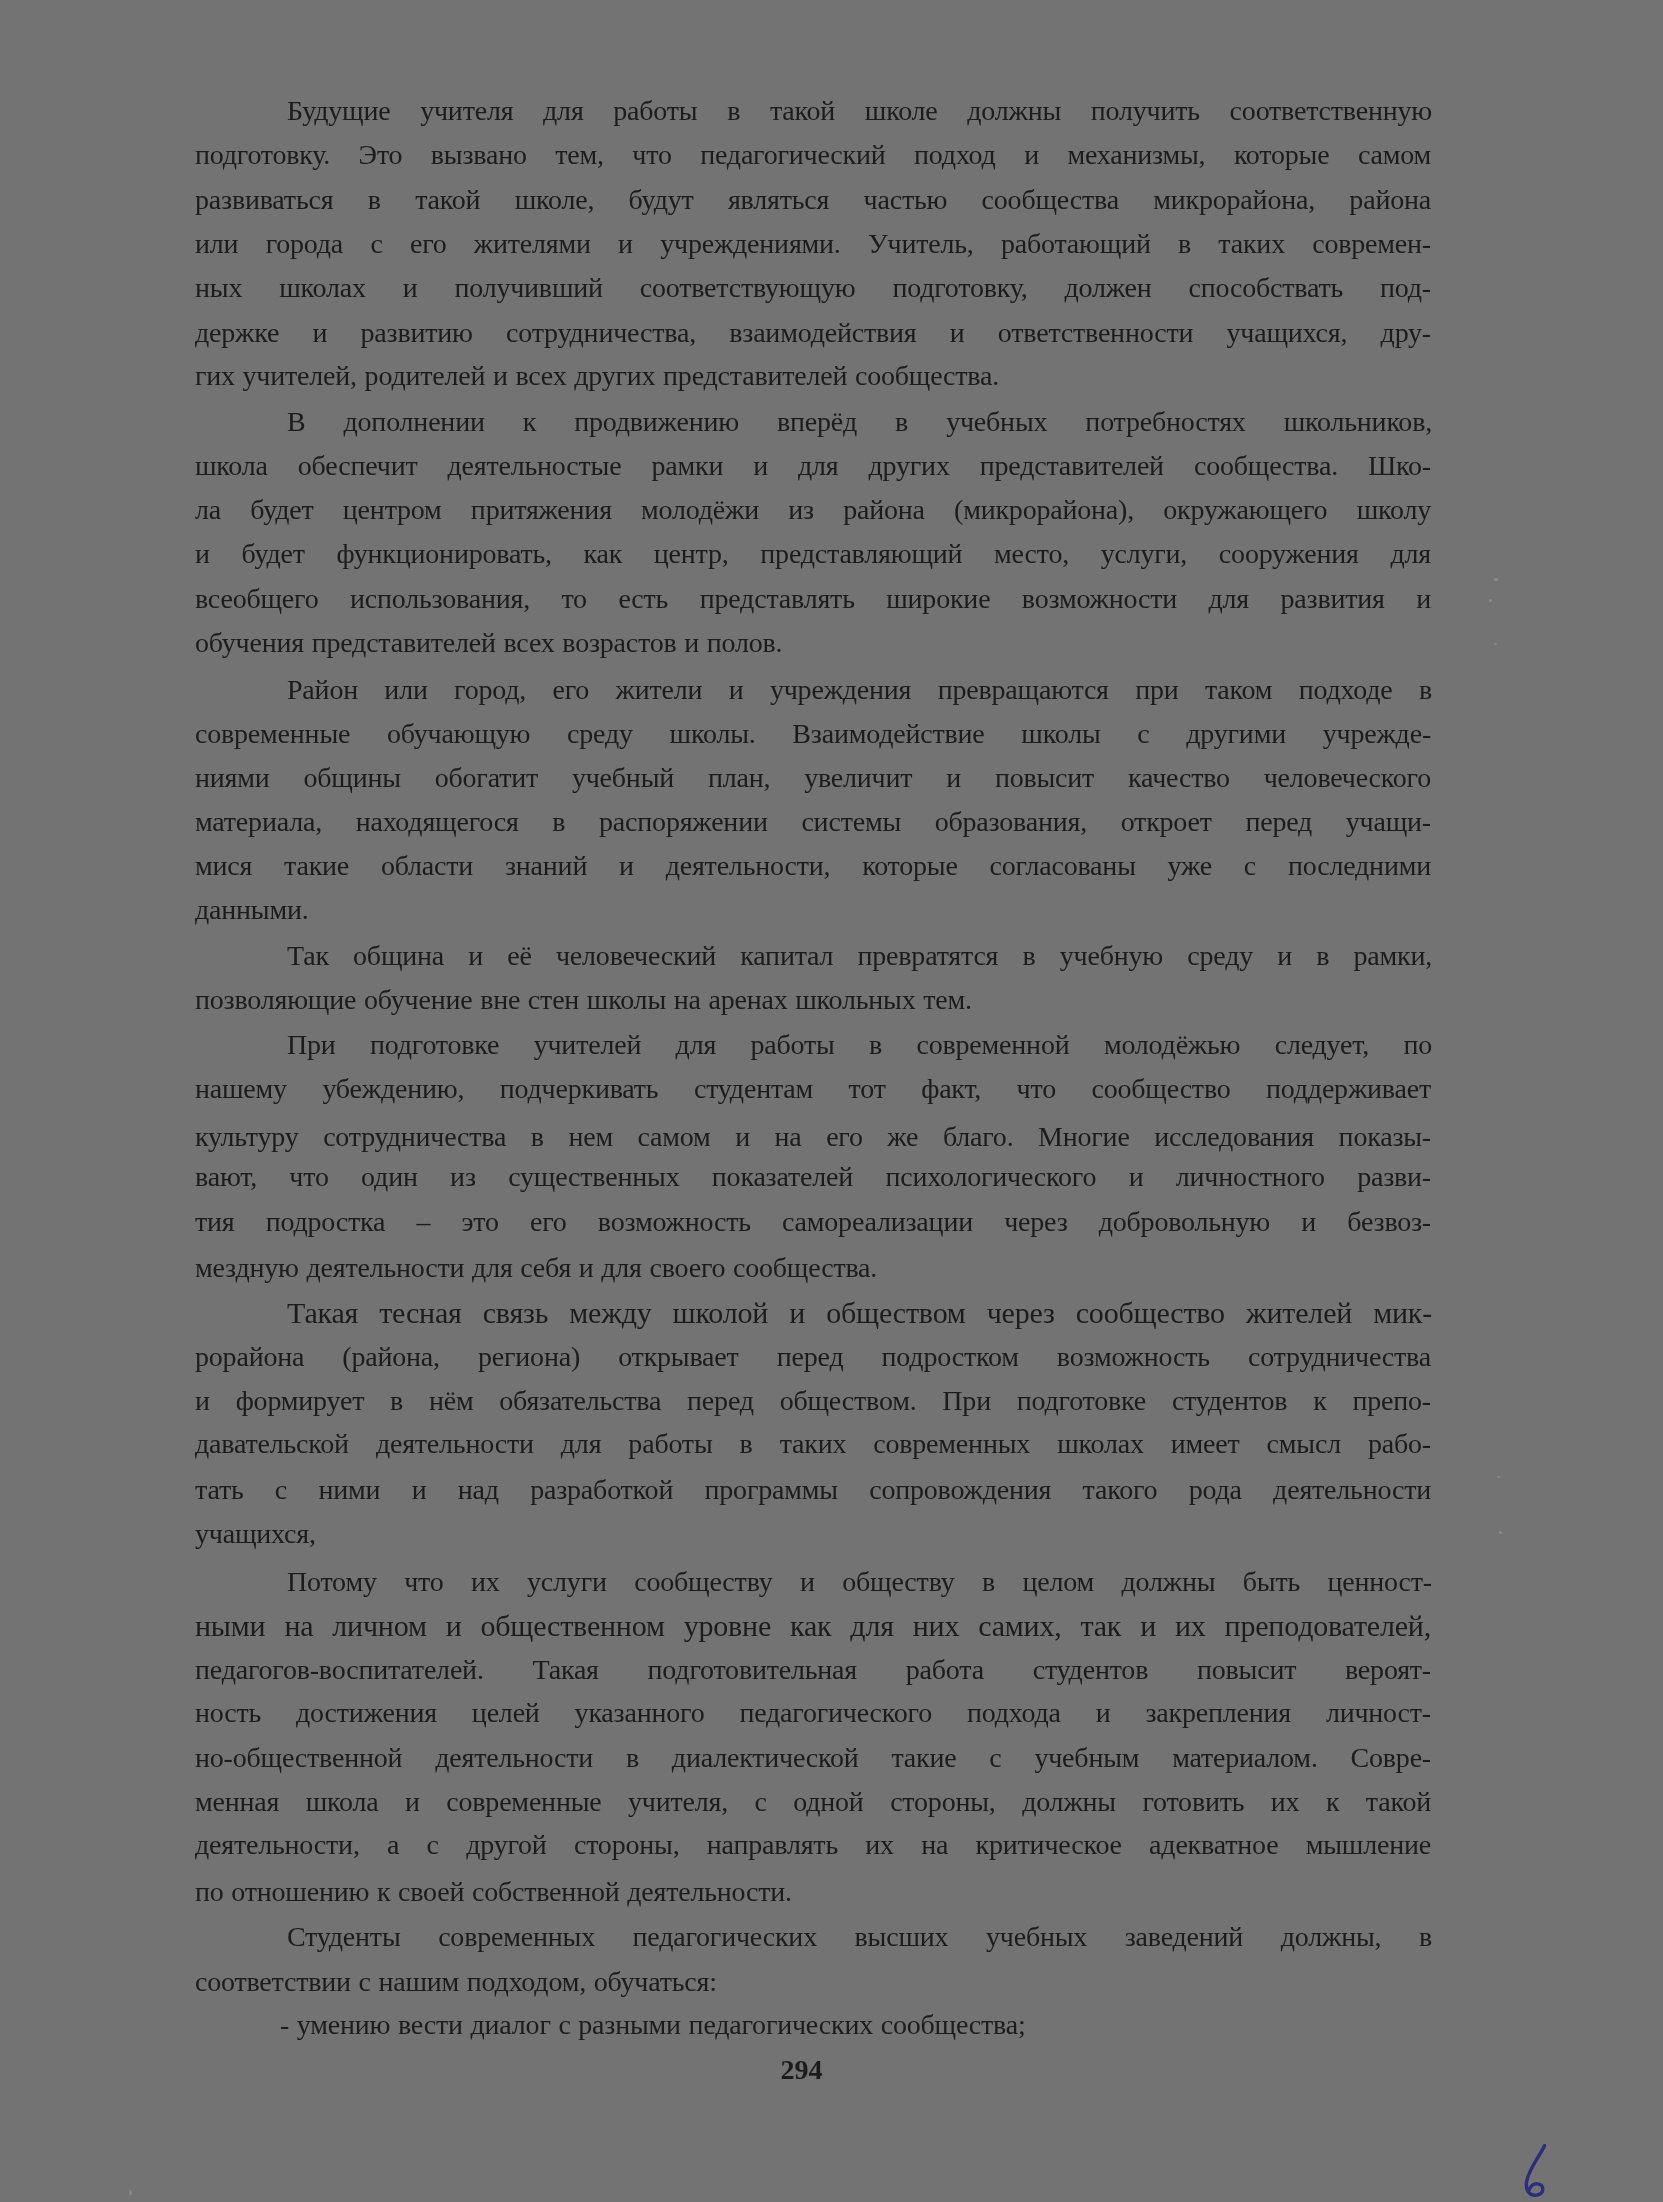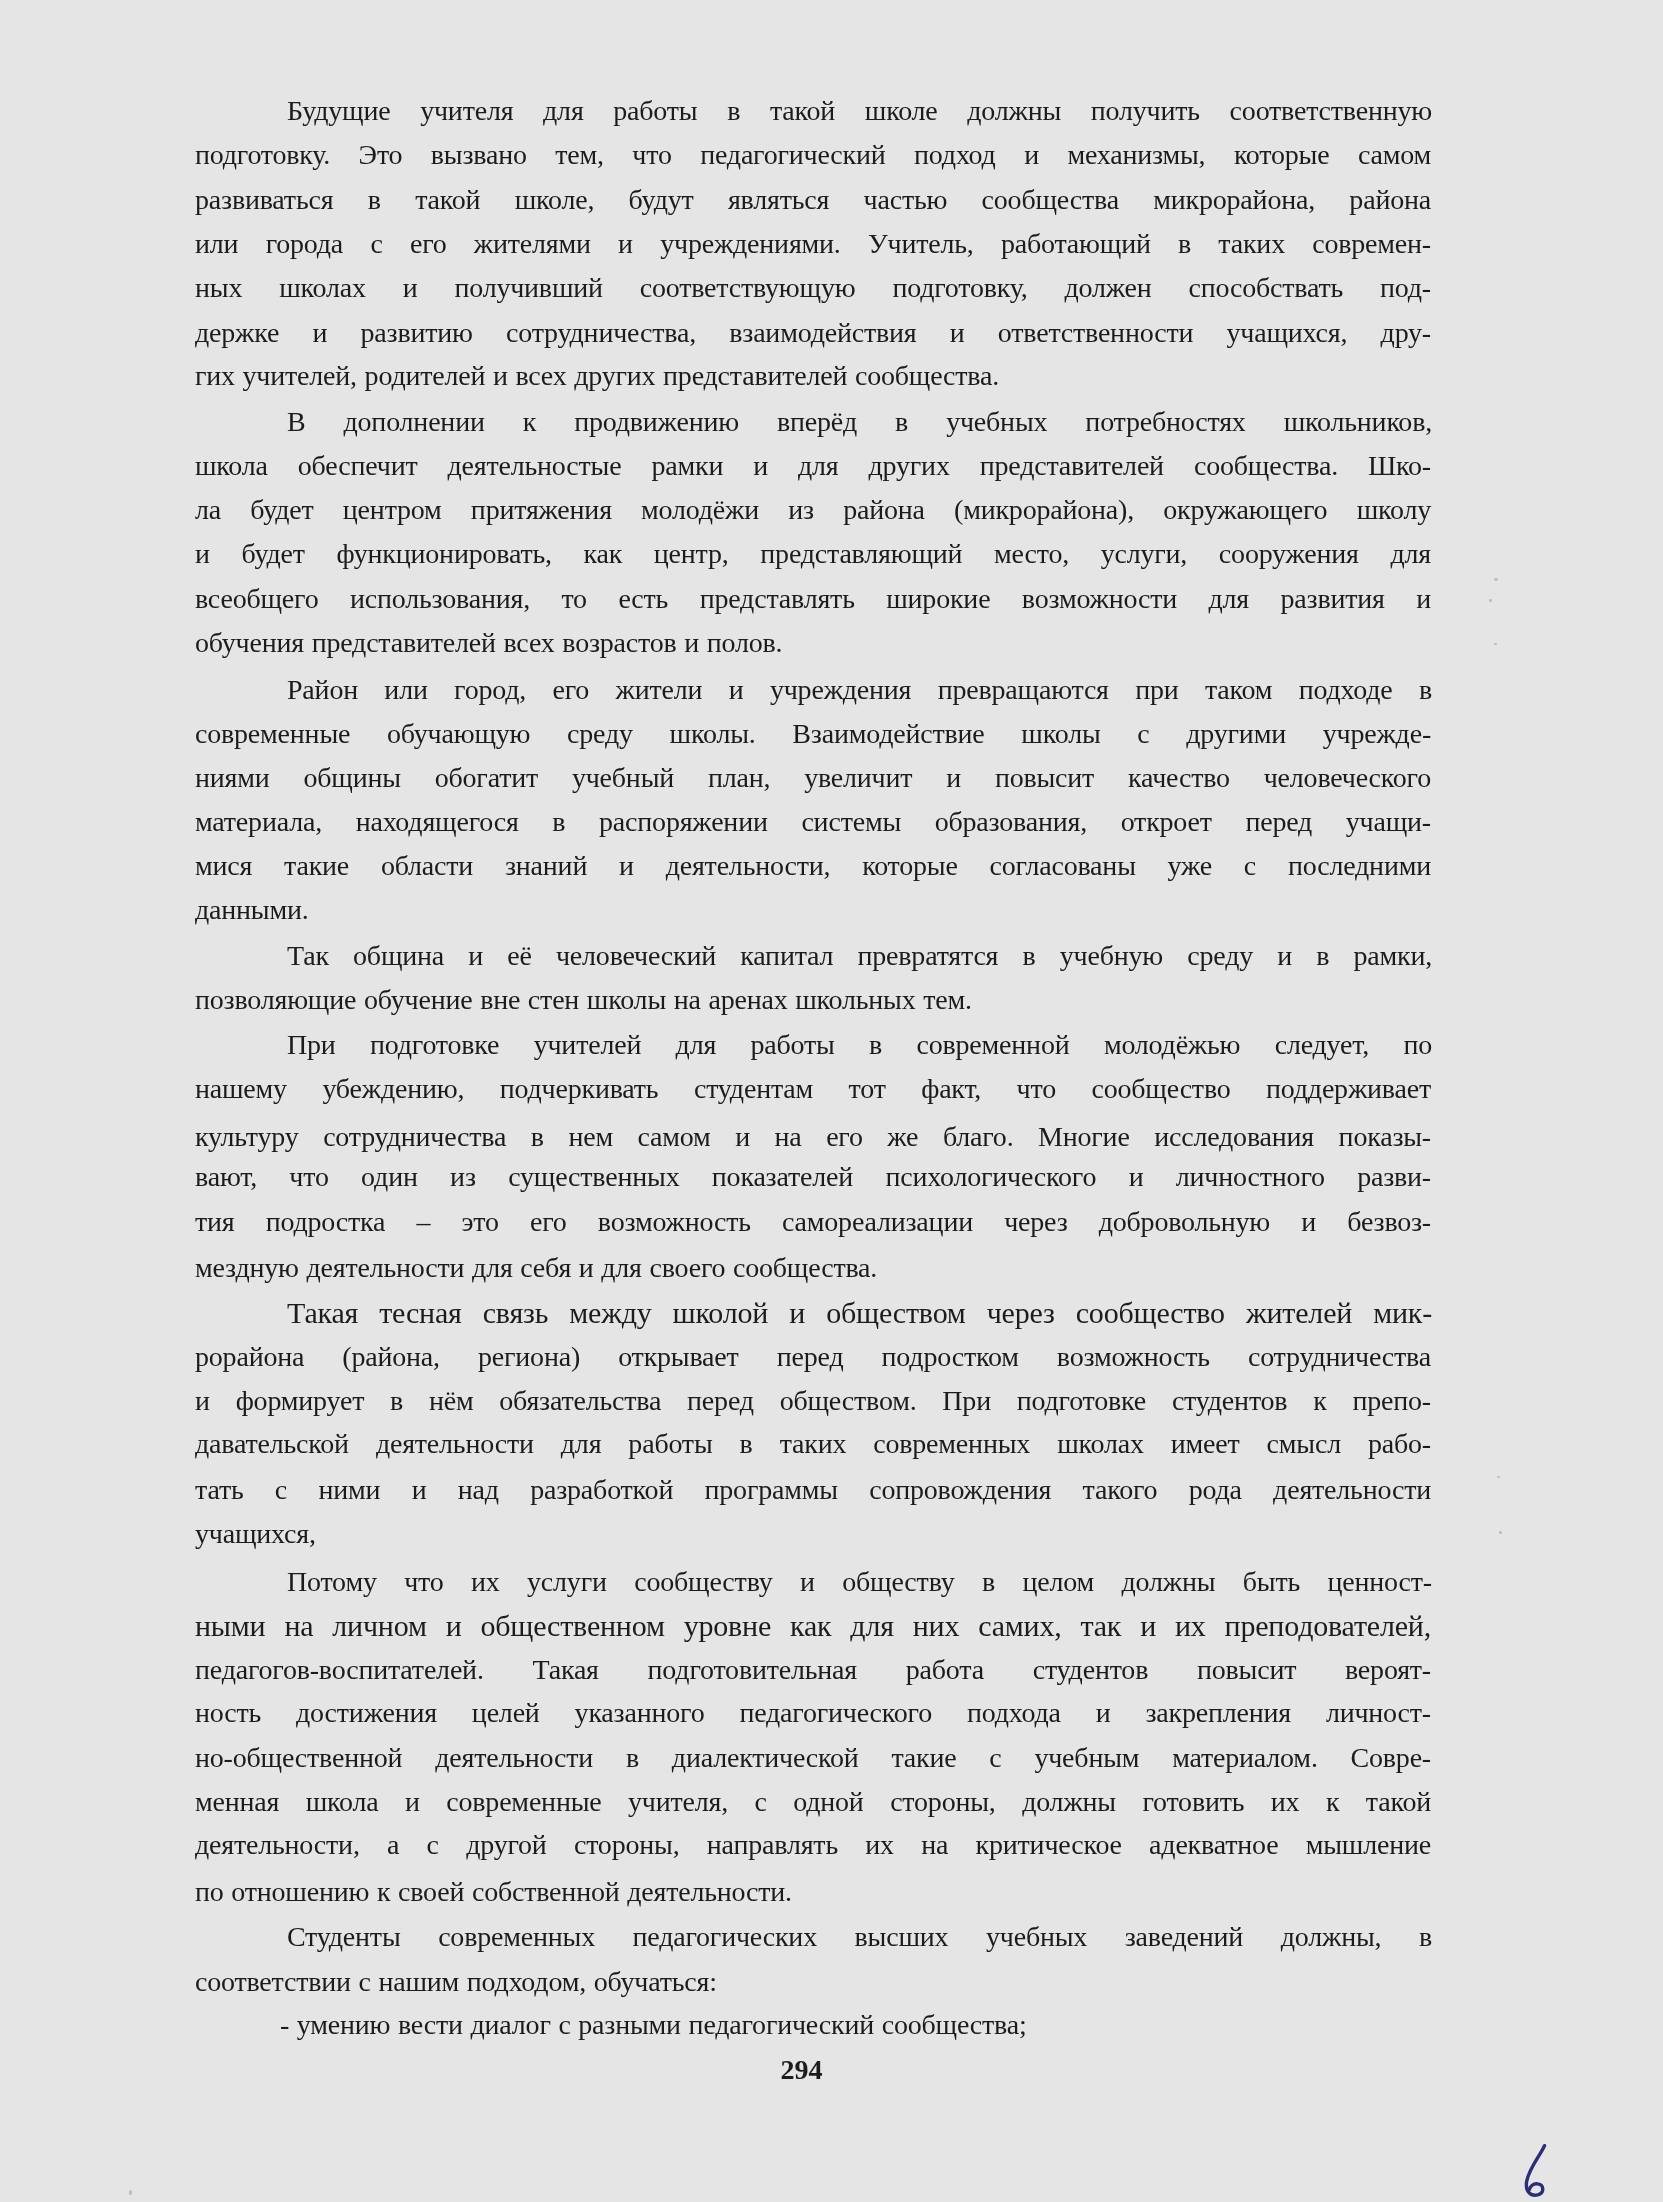--- a/index.html
+++ b/index.html
@@ -1,19 +1,19 @@
 <!DOCTYPE html>
 <html style="font-size:13.8px"><head>
 <meta charset="utf-8">
 <style>
   html, body { margin: 0; padding: 0; background: #ffffff; }
   body { width: 1663px; height: 2203px; position: relative; overflow: hidden; }
   .page {
     position: absolute; left: 0; top: 0; width: 1663px; height: 2203px;
-    background: #e5e5e5;
+    background: #737373;
   }
   .line {
     position: absolute;
     left: 195px;
     width: 1236px;
     height: 43px;
     font-family: "Liberation Serif", "DejaVu Serif", serif;
     font-size: 28px;
     line-height: 43px;
     color: #1c1c1c;
@@ -104,21 +104,21 @@
     <div class="line" style="top:1780px">менная школа и современные учителя, с одной стороны, должны готовить их к такой</div>
     <div class="line" style="top:1823px">деятельности, а с другой стороны, направлять их на критическое адекватное мышление</div>
     <div class="line last" style="top:1870px">по отношению к своей собственной деятельности.</div>
   </div>
 
   <div>
     <div class="line indent" style="top:1915px">Студенты современных педагогических высших учебных заведений должны, в</div>
     <div class="line last" style="top:1960px">соответствии с нашим подходом, обучаться:</div>
   </div>
 
-  <div class="line list" style="top:2003px">- умению вести диалог с разными педагогический сообщества;</div>
+  <div class="line list" style="top:2003px">- умению вести диалог с разными педагогических сообщества;</div>
 
   <div class="page-number">294</div>
 
   <svg class="handmark" viewBox="0 0 40 70">
     <path d="M30 4 C26 14, 12 30, 9 46 C7 58, 14 64, 22 62 C30 60, 30 50, 22 49 C17 48, 13 52, 12 56" fill="none" stroke="#2b2f78" stroke-width="4" stroke-linecap="round"></path>
   </svg>
 
   <div class="speck" style="left:1494px;top:578px;width:4.3px;height:2.6px"></div>
   <div class="speck" style="left:1489px;top:599px;width:2.6px;height:2.6px"></div>
   <div class="speck" style="left:1494px;top:643px;width:3.4px;height:1.7px"></div>

